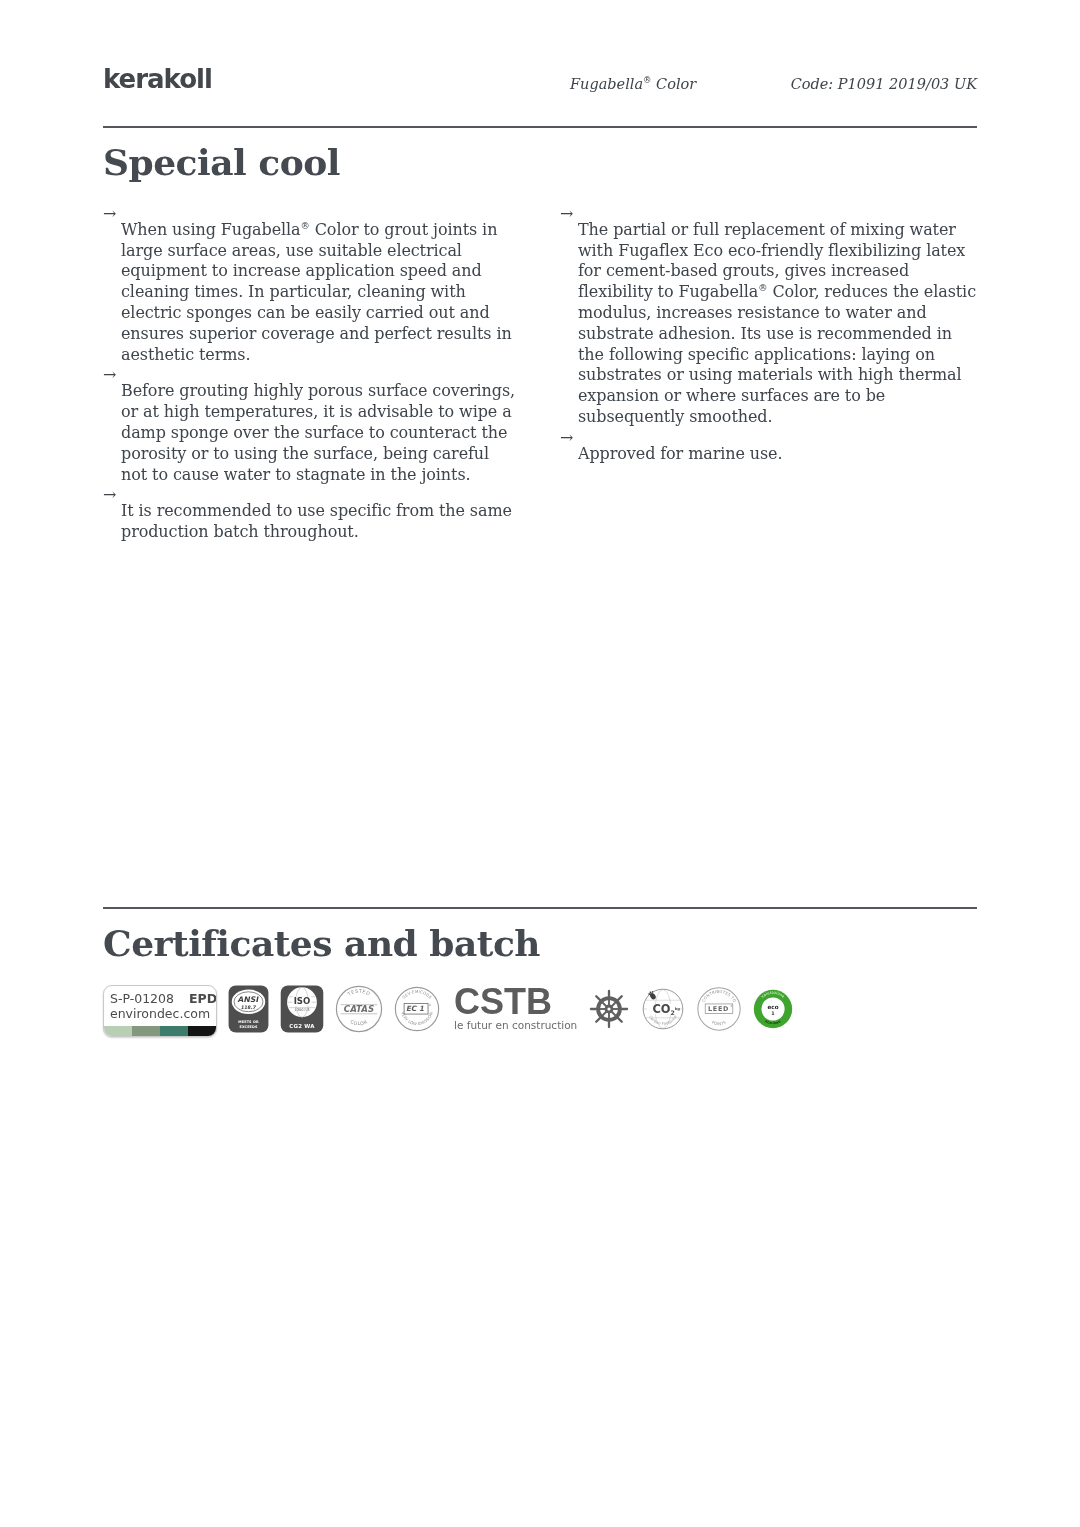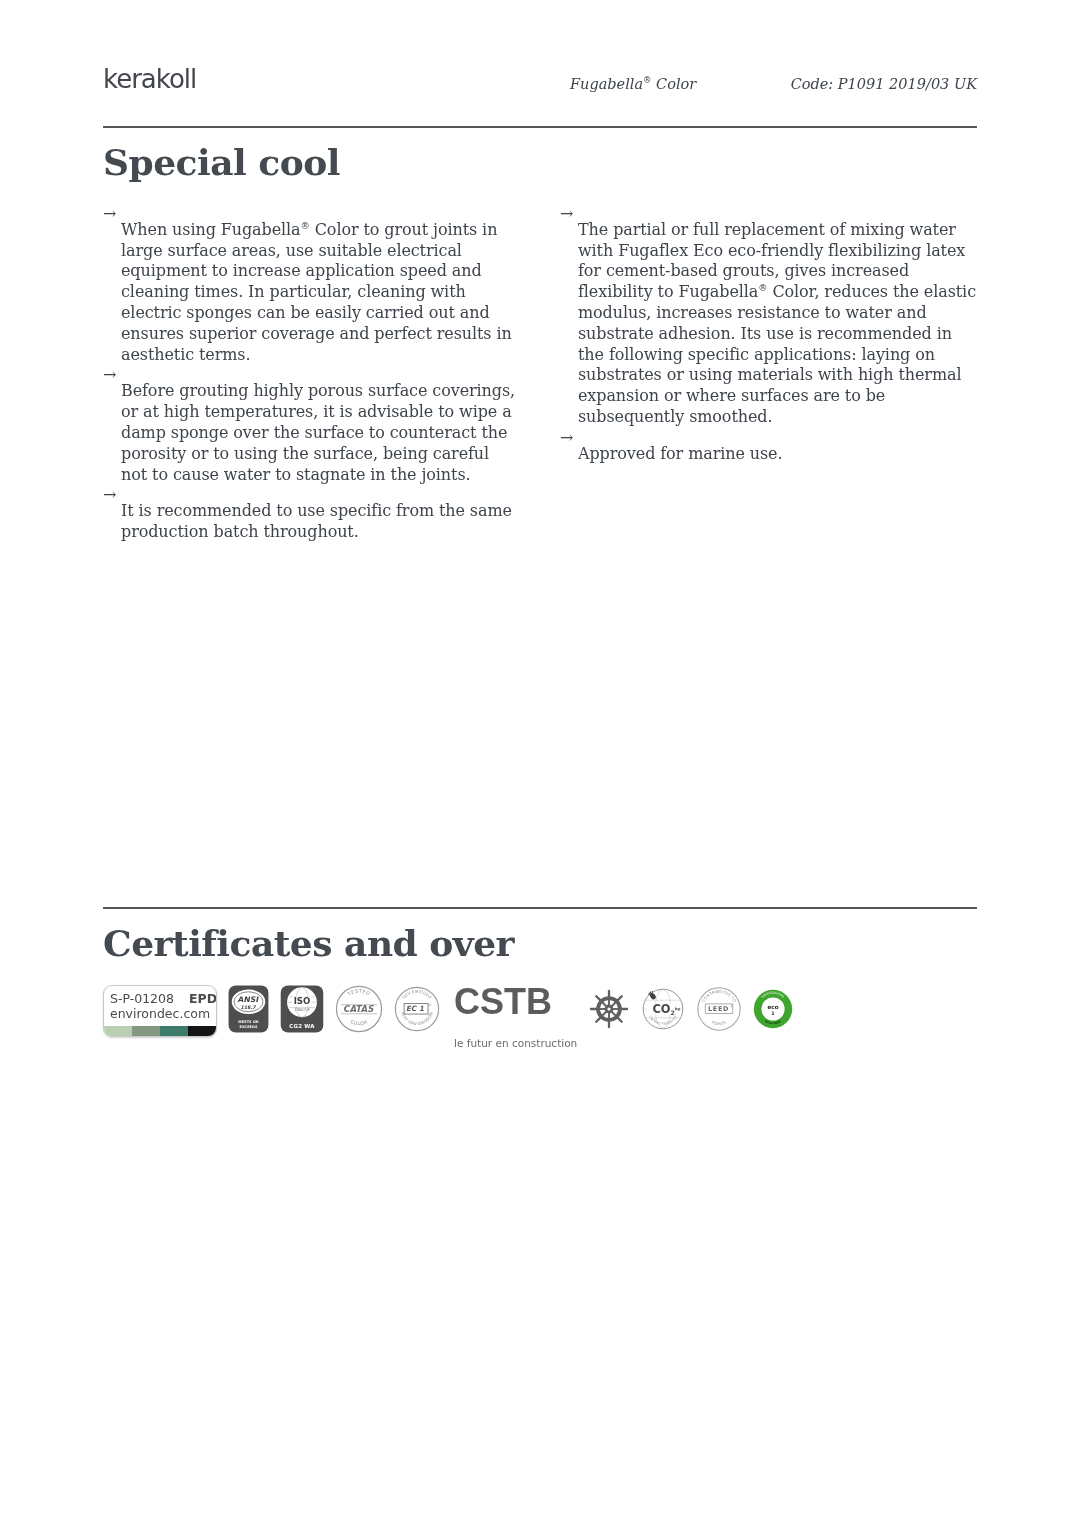--- a/index.html
+++ b/index.html
@@ -7,21 +7,21 @@
   body {
     width:1080px; height:1527px; overflow:hidden;
     font-family:"DejaVu Serif", serif;
     color:#3e444b;
   }
   .page { padding:58px 103px 0 103px; }
 
   
   .header { display:grid; grid-template-columns:467px 1fr; align-items:flex-end; height:34px; }
   .logo {
-    font-family:"DejaVu Sans", sans-serif; font-weight:normal;
+    font-family:"DejaVu Sans", sans-serif; font-weight:bold;
     font-size:26px; letter-spacing:-1px; color:#43474c; line-height:1;
   }
   .header-right { display:flex; justify-content:space-between; align-items:baseline; }
   .product, .code { font-size:14.5px; color:#3e444b;font-style:italic; }
 
   .rule { height:2px; background:#54585c; margin-top:34px; }
   .rule2 { margin-top:0; }
 
   h1.section {
     font-size:36px; font-weight:bold; color:#454a51;
@@ -84,21 +84,21 @@
   .eco-bot { font-size:9px; fill:#14380f; font-weight:bold; letter-spacing:0.5px; }
   .eco-word { font-size:14px; font-weight:bold; fill:#1d1d1b; text-anchor:middle; }
   .eco-num  { font-size:12px; font-weight:bold; fill:#1d1d1b; text-anchor:middle; }
 
   
   .badge-cstb { margin-top:2px; padding-left:3px; }
   .cstb-name {
     font-family:Liberation Sans, sans-serif; font-weight:bold;
     font-size:36px; line-height:0.82; color:#5c5c5c; letter-spacing:0;
   }
-  .cstb-tag { font-family:"DejaVu Sans", sans-serif; font-size:10.5px; color:#6b6b6b; margin-top:21px; }
+  .cstb-tag { font-family:"DejaVu Sans", sans-serif; font-size:10.5px; color:#6b6b6b; margin-top:3px; }
 </style>
 </head>
 <body>
 
 <div class="page">
 
   <div class="header">
     <div class="logo">kerakoll</div>
     <div class="header-right">
       <div class="product">Fugabella<sup class="reg">®</sup> Color</div>
@@ -132,21 +132,21 @@
       </div>
       <div class="note">
         <span class="arrow">→</span>
         <span class="ntext">Approved for marine use.</span>
       </div>
     </div>
   </div>
 
   <div class="rule rule2"></div>
 
-  <h1 class="section">Certificates and over</h1>
+  <h1 class="section">Certificates and batch</h1>
 
   <div class="badges">
 
     <div class="badge-epd">
       <div class="epd-top">
         <div class="epd-l1"><span>S-P-01208</span><span class="epd-epd">EPD</span><span class="epd-reg"><sup class="reg">®</sup></span></div>
         <div class="epd-l2">environdec.com</div>
       </div>
       <div class="epd-bar">
         <span style="background: rgb(185, 207, 179);"></span>

